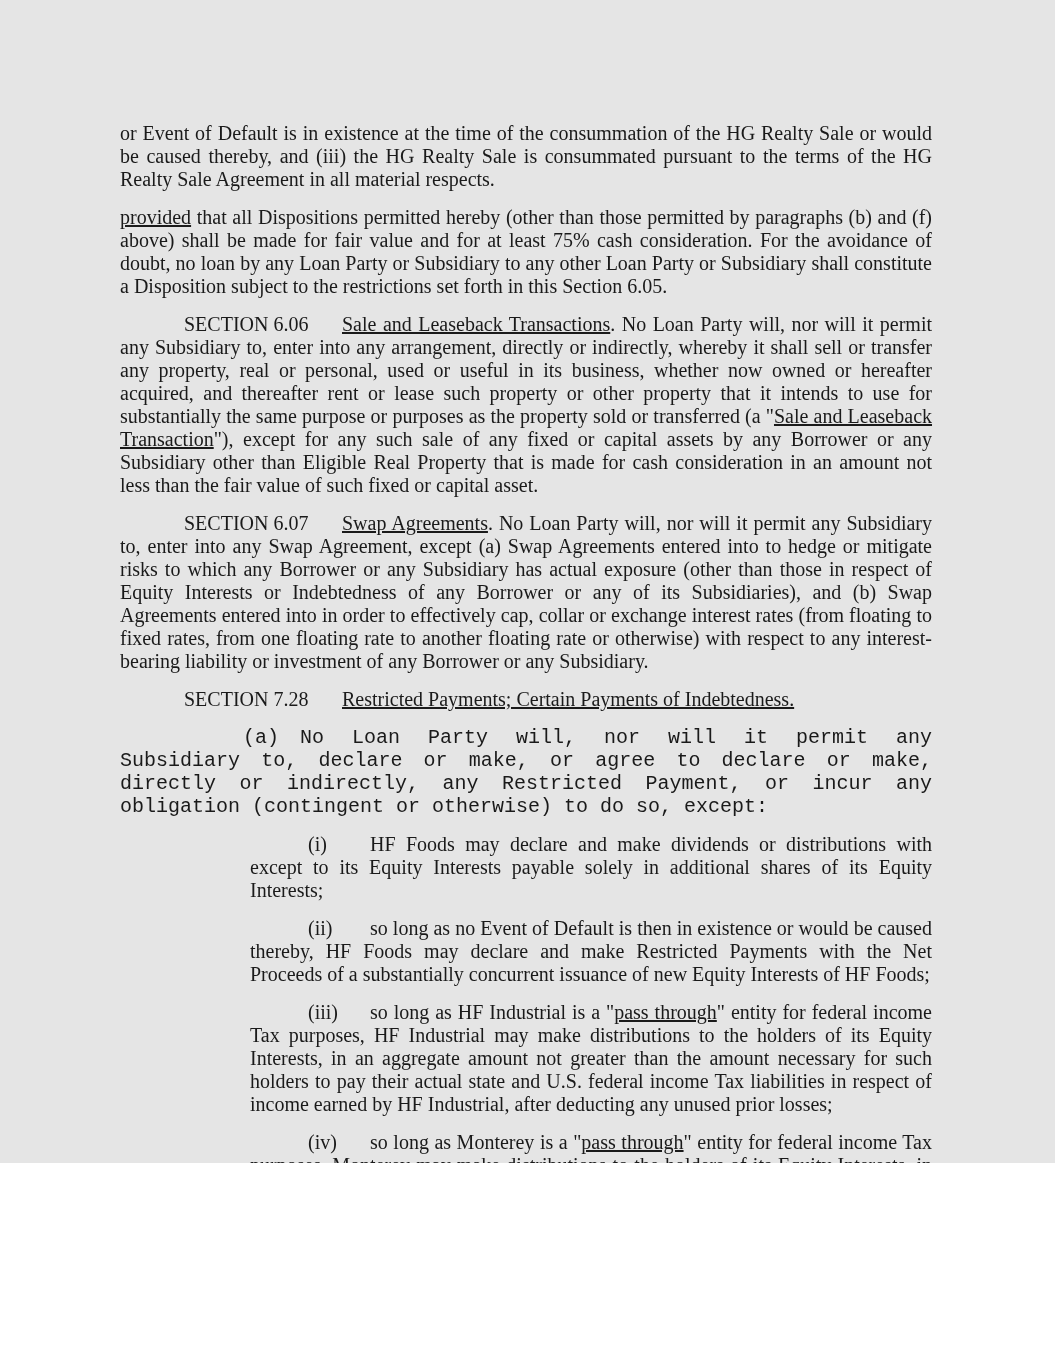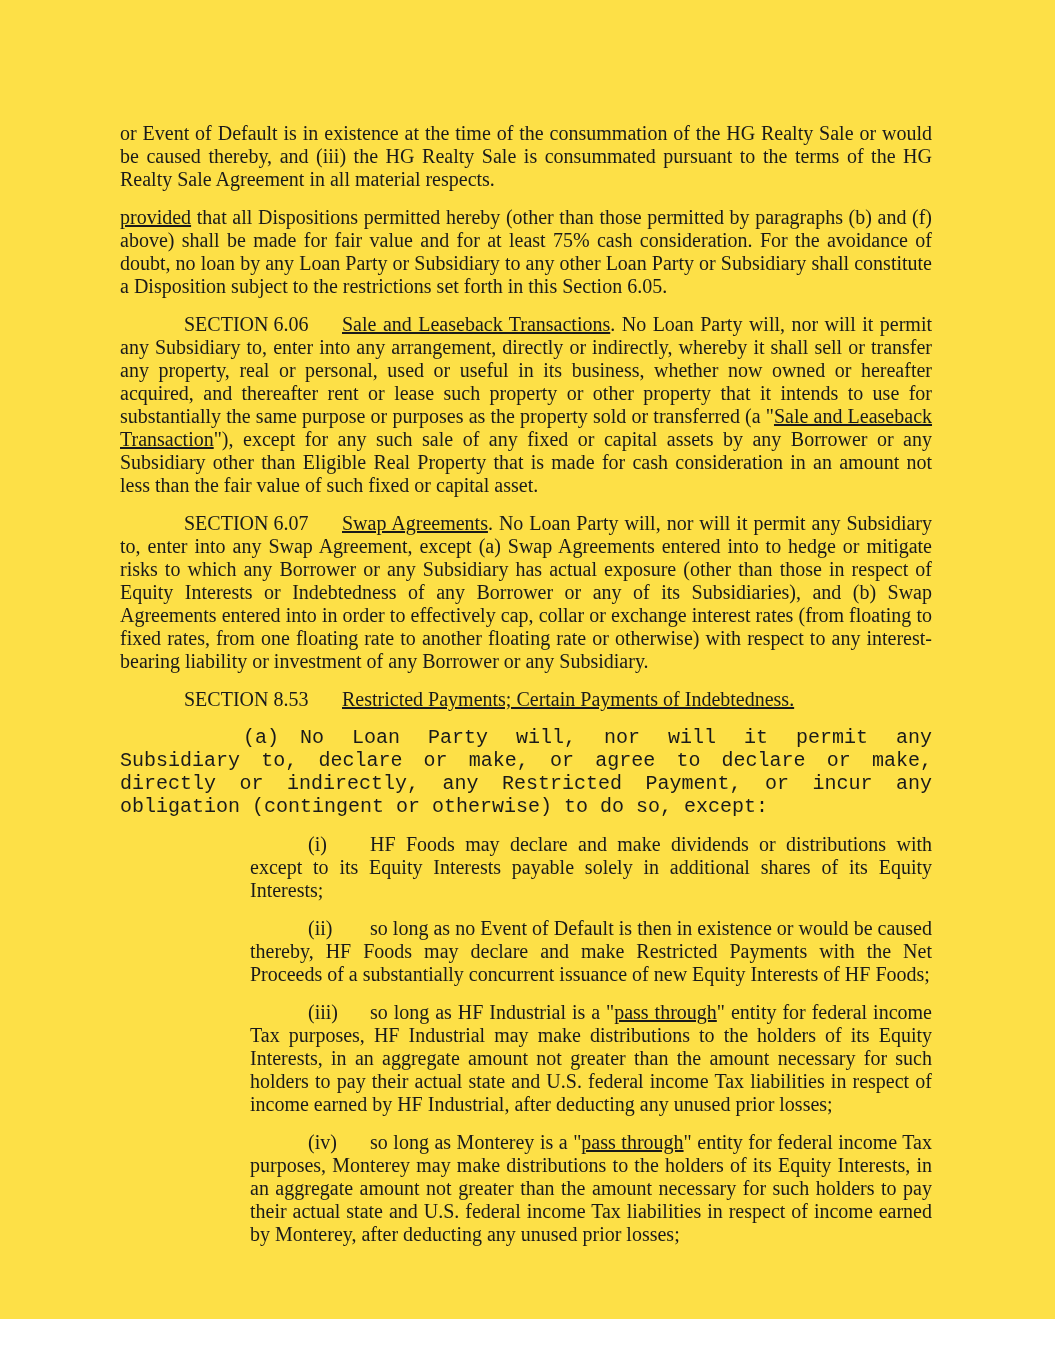--- a/index.html
+++ b/index.html
@@ -3,23 +3,23 @@
 <meta charset="utf-8">
 <style>
   html, body {
     margin: 0;
     padding: 0;
     background: #ffffff;
   }
   .page {
     position: relative;
     width: 1055px;
-    height: 1319px;
+    height: 1163px;
     margin: 0 auto;
-    background: #fde047;
+    background: #e5e5e5;
     box-sizing: border-box;
     padding: 122px 123px 0 120px;
     font-family: "Liberation Serif", serif;
     font-size: 20px;
     line-height: 23px;
     color: #1a1a1a;
     overflow: hidden;
   }
   p.para {
     margin: 0 0 15px 0;
@@ -63,21 +63,21 @@
 <div class="page">
 
   <p class="para p-body"><span>or Event of Default is in existence at the time of the consummation of the HG Realty Sale or would be caused thereby, and (iii) the HG Realty Sale is consummated pursuant to the terms of the HG Realty Sale Agreement in all material respects.</span></p>
 
   <p class="para p-body"><span class="u">provided</span><span> that all Dispositions permitted hereby (other than those permitted by paragraphs (b) and (f) above) shall be made for fair value and for at least 75% cash consideration.  For the avoidance of doubt, no loan by any Loan Party or Subsidiary to any other Loan Party or Subsidiary shall constitute a Disposition subject to the restrictions set forth in this Section 6.05.</span></p>
 
   <p class="para p-section"><span class="lbl lbl-section">SECTION 6.06</span><span class="u">Sale and Leaseback Transactions</span><span>.  No Loan Party will, nor will it permit any Subsidiary to, enter into any arrangement, directly or indirectly, whereby it shall sell or transfer any property, real or personal, used or useful in its business, whether now owned or hereafter acquired, and thereafter rent or lease such property or other property that it intends to use for substantially the same purpose or purposes as the property sold or transferred (a "</span><span class="u">Sale and Leaseback Transaction</span><span>"), except for any such sale of any fixed or capital assets by any Borrower or any Subsidiary other than Eligible Real Property that is made for cash consideration in an amount not less than the fair value of such fixed or capital asset.</span></p>
 
   <p class="para p-section"><span class="lbl lbl-section">SECTION 6.07</span><span class="u">Swap Agreements</span><span>. No Loan Party will, nor will it permit any Subsidiary to, enter into any Swap Agreement, except (a) Swap Agreements entered into to hedge or mitigate risks to which any Borrower or any Subsidiary has actual exposure (other than those in respect of Equity Interests or Indebtedness of any Borrower or any of its Subsidiaries), and (b) Swap Agreements entered into in order to effectively cap, collar or exchange interest rates (from floating to fixed rates, from one floating rate to another floating rate or otherwise) with respect to any interest-bearing liability or investment of any Borrower or any Subsidiary.</span></p>
 
-  <p class="para p-section"><span class="lbl lbl-section">SECTION 8.53</span><span class="u">Restricted Payments; Certain Payments of Indebtedness.</span></p>
+  <p class="para p-section"><span class="lbl lbl-section">SECTION 7.28</span><span class="u">Restricted Payments; Certain Payments of Indebtedness.</span></p>
 
   <p class="para p-sub"><span class="lbl lbl-sub">(a)</span><span>No Loan Party will, nor will it permit any Subsidiary to, declare or make, or agree to declare or make, directly or indirectly, any Restricted Payment, or incur any obligation (contingent or otherwise) to do so, except:</span></p>
 
   <p class="para p-roman"><span class="lbl lbl-roman">(i)</span><span>HF Foods may declare and make dividends or distributions with except to its Equity Interests payable solely in additional shares of its Equity Interests;</span></p>
 
   <p class="para p-roman"><span class="lbl lbl-roman">(ii)</span><span>so long as no Event of Default is then in existence or would be caused thereby, HF Foods may declare and make Restricted Payments with the Net Proceeds of a substantially concurrent issuance of new Equity Interests of HF Foods;</span></p>
 
   <p class="para p-roman"><span class="lbl lbl-roman">(iii)</span><span>so long as HF Industrial is a "</span><span class="u">pass through</span><span>" entity for federal income Tax purposes, HF Industrial may make distributions to the holders of its Equity Interests, in an aggregate amount not greater than the amount necessary for such holders to pay their actual state and U.S. federal income Tax liabilities in respect of income earned by HF Industrial, after deducting any unused prior losses;</span></p>
 
   <p class="para p-roman"><span class="lbl lbl-roman">(iv)</span><span>so long as Monterey is a "</span><span class="u">pass through</span><span>" entity for federal income Tax purposes, Monterey may make distributions to the holders of its Equity Interests, in an aggregate amount not greater than the amount necessary for such holders to pay their actual state and U.S. federal income Tax liabilities in respect of income earned by Monterey, after deducting any unused prior losses;</span></p>

